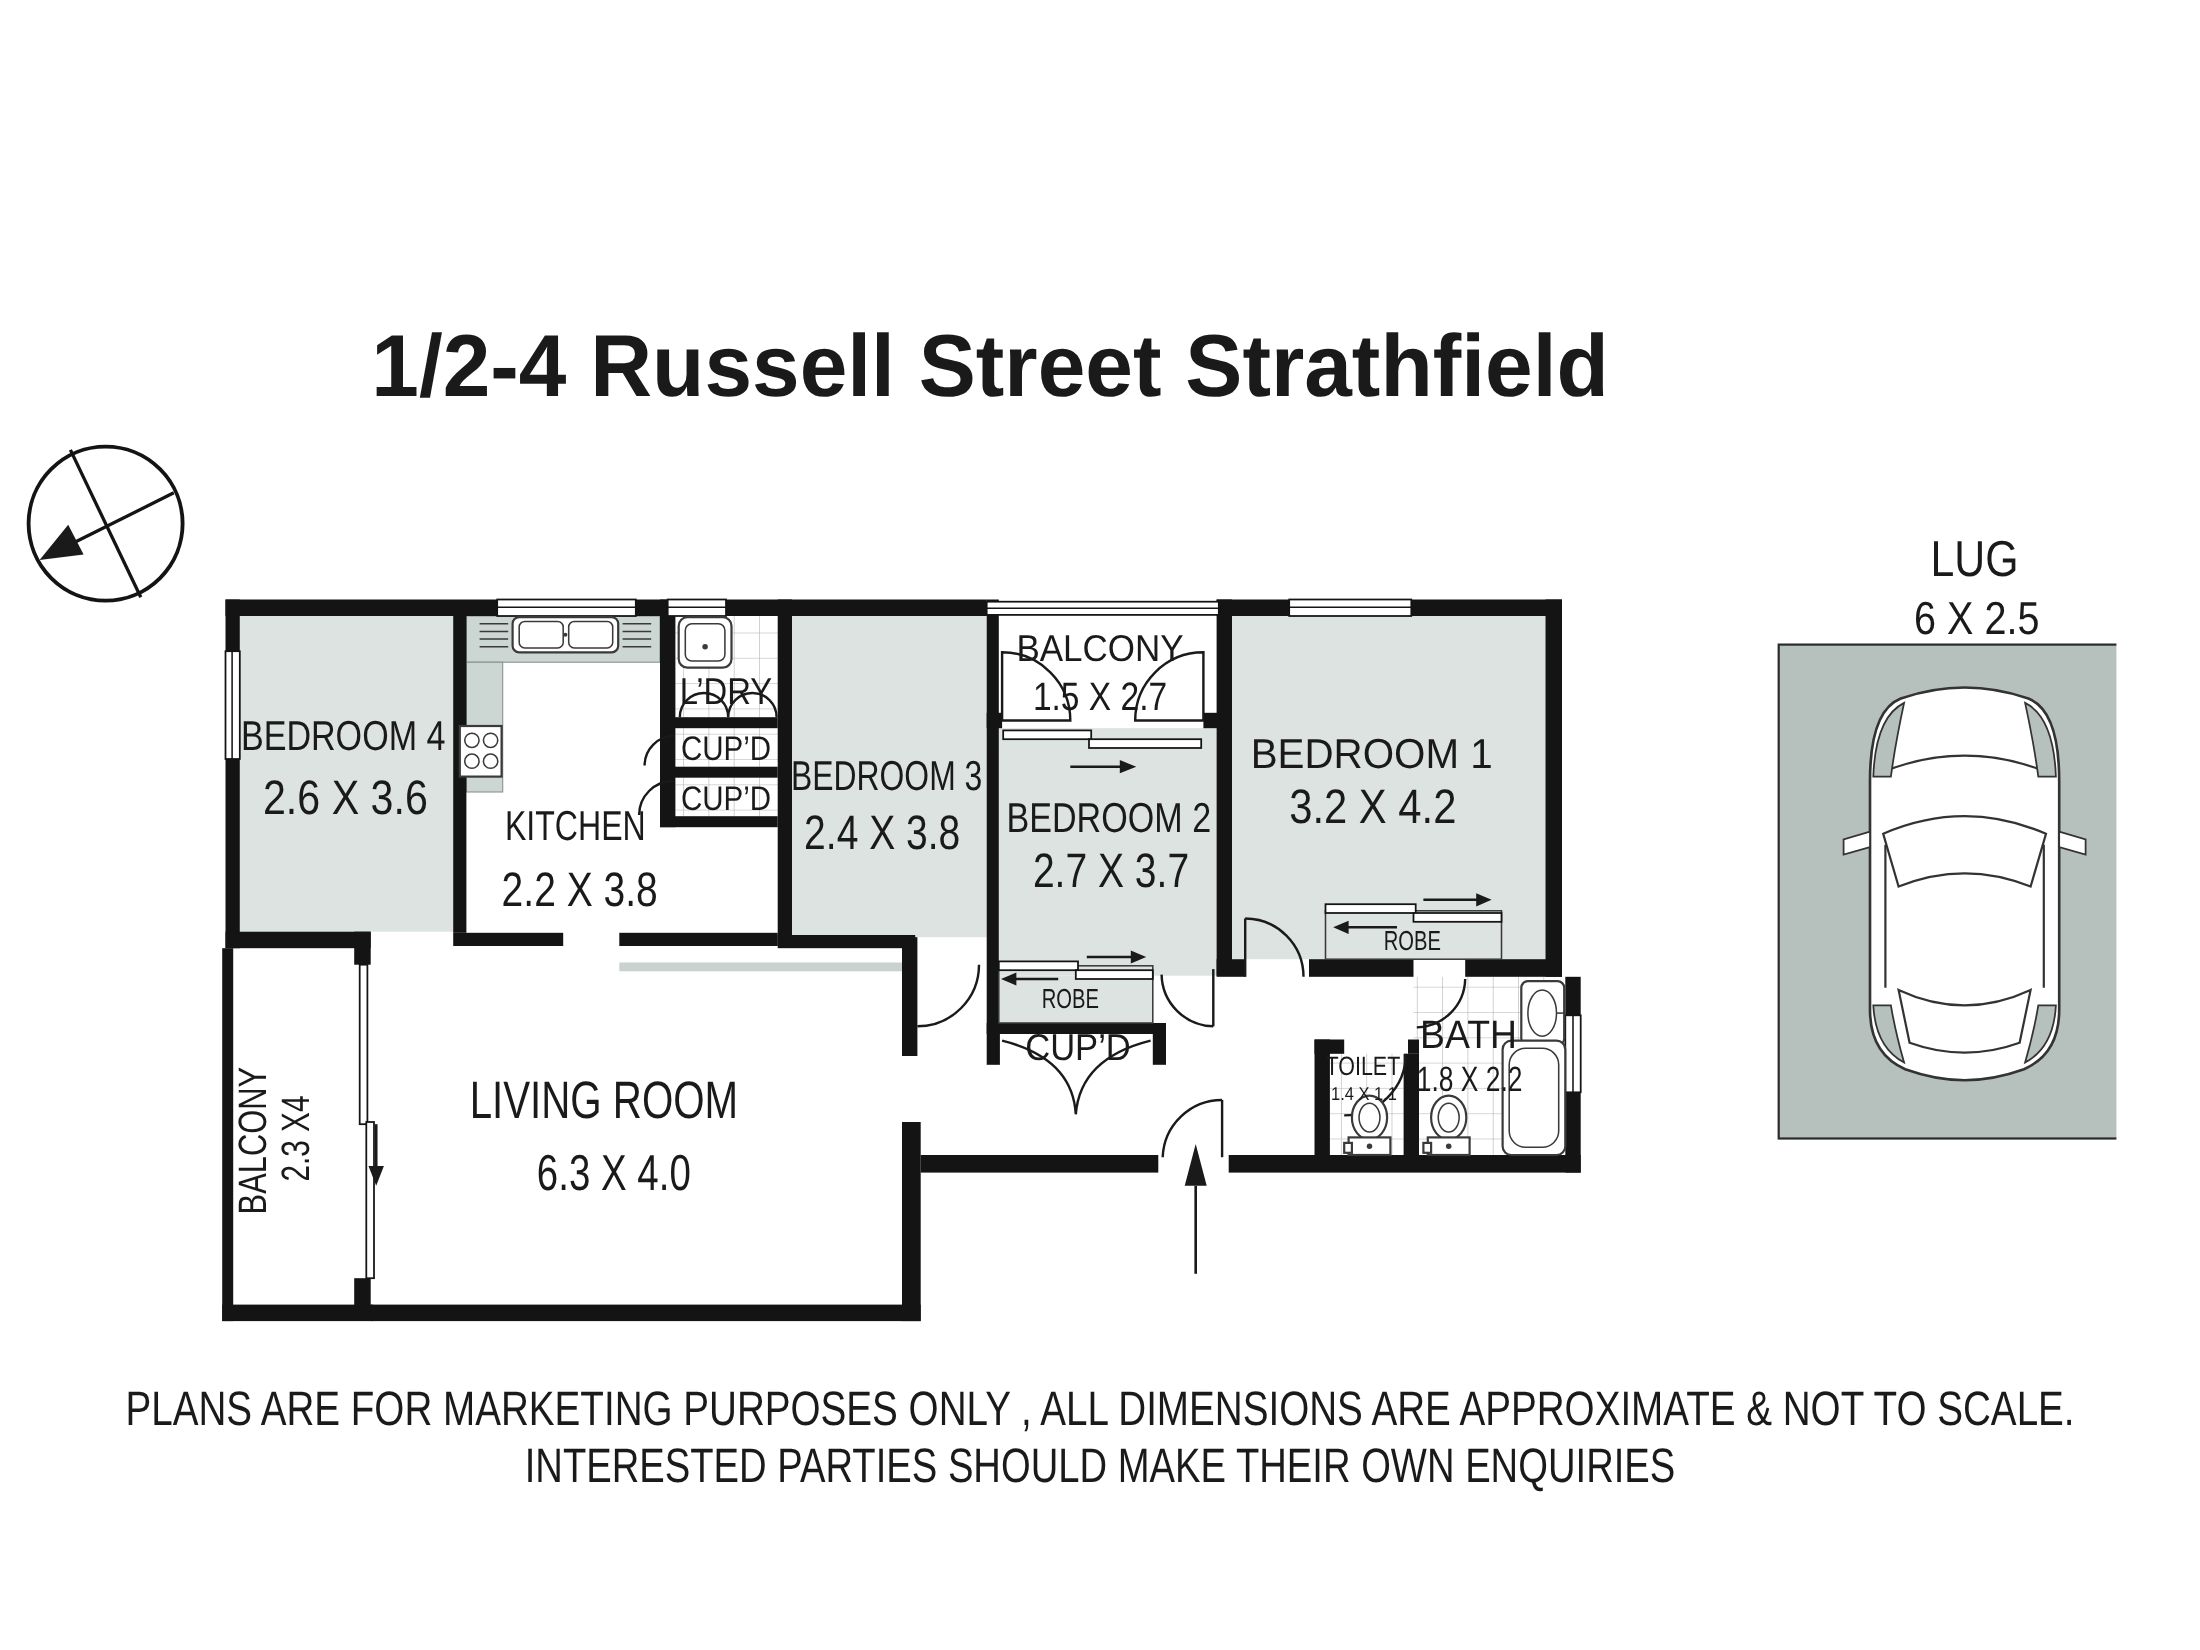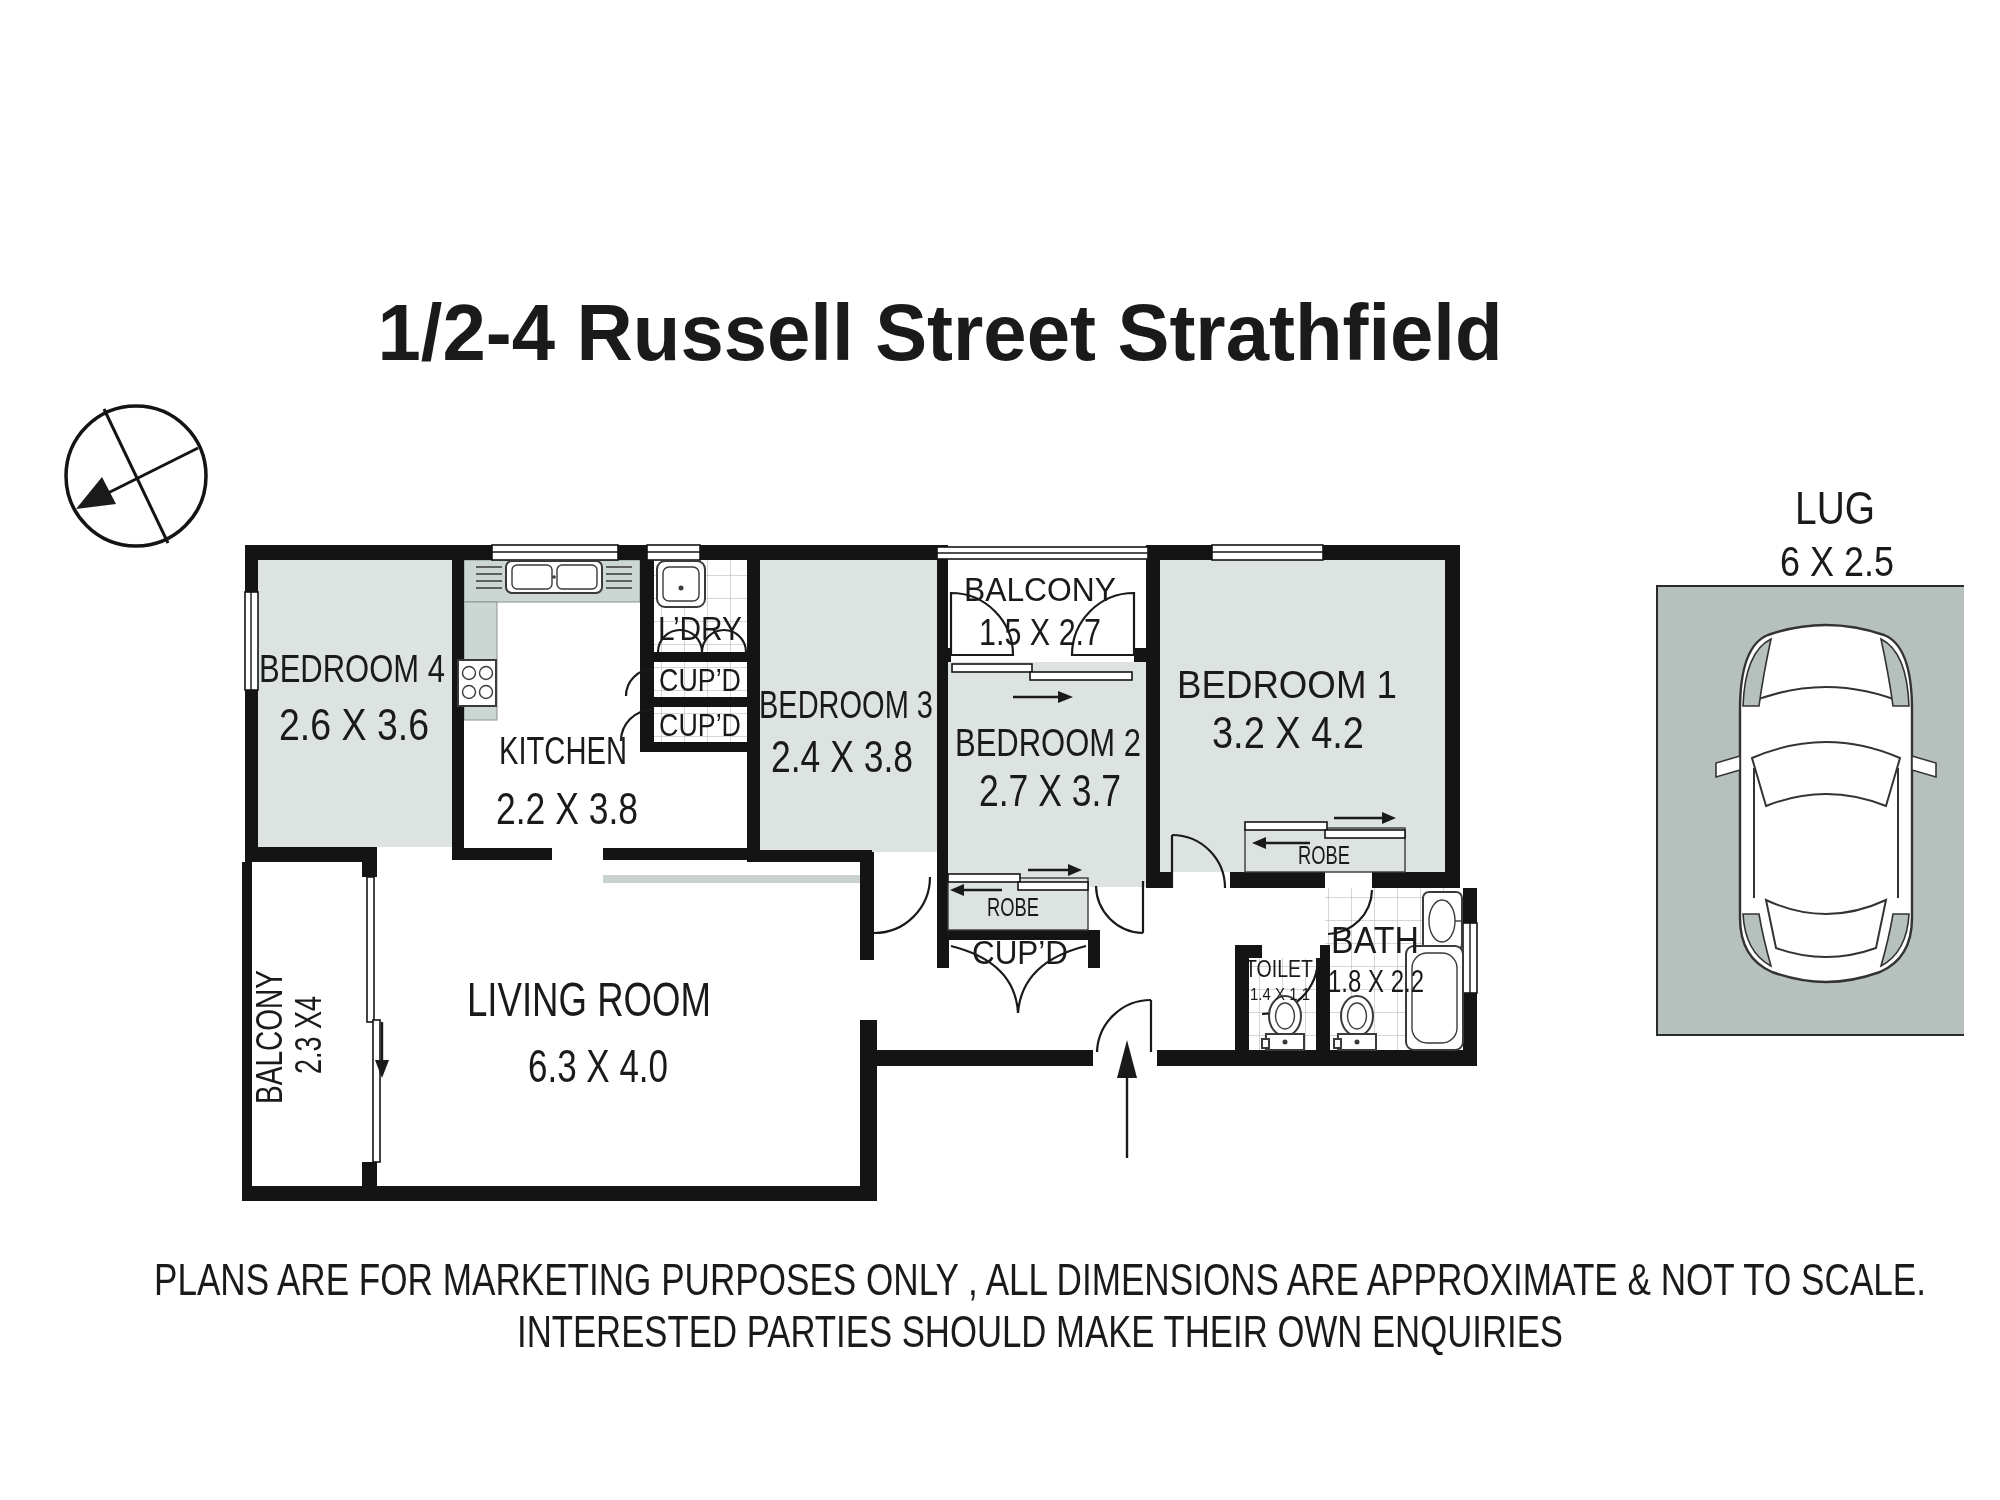--- a/index.html
+++ b/index.html
@@ -1,16 +1,16 @@
 <!DOCTYPE html>
 <html><head>
 <meta charset="utf-8">
 <style>
   html,body{margin:0;padding:0;background:#fff;}
-  #page{position:relative;width:1924px;height:1500px;background:#ffffff;overflow:hidden;margin-left:40px;}
+  #page{position:relative;width:1924px;height:1500px;background:#ffffff;overflow:hidden;}
   svg{display:block;font-family:"Liberation Sans","DejaVu Sans",sans-serif;}
   .wall{fill:#141414;}
   .room{fill:#dde3e1;}
   .counter{fill:#ccd6d2;stroke:#8a938f;stroke-width:1;}
   .tilefloor{fill:url(#tile);}
   .txt{fill:#1a1a1a;}
   .door{fill:none;stroke:#1a1a1a;stroke-width:2.2;}
   .doorfill{fill:#ffffff;stroke:#1a1a1a;stroke-width:2.2;}
   .fixture{fill:#ffffff;stroke:#3a3a3a;stroke-width:2;}
   .thin{fill:none;stroke:#3a3a3a;stroke-width:1.4;}

